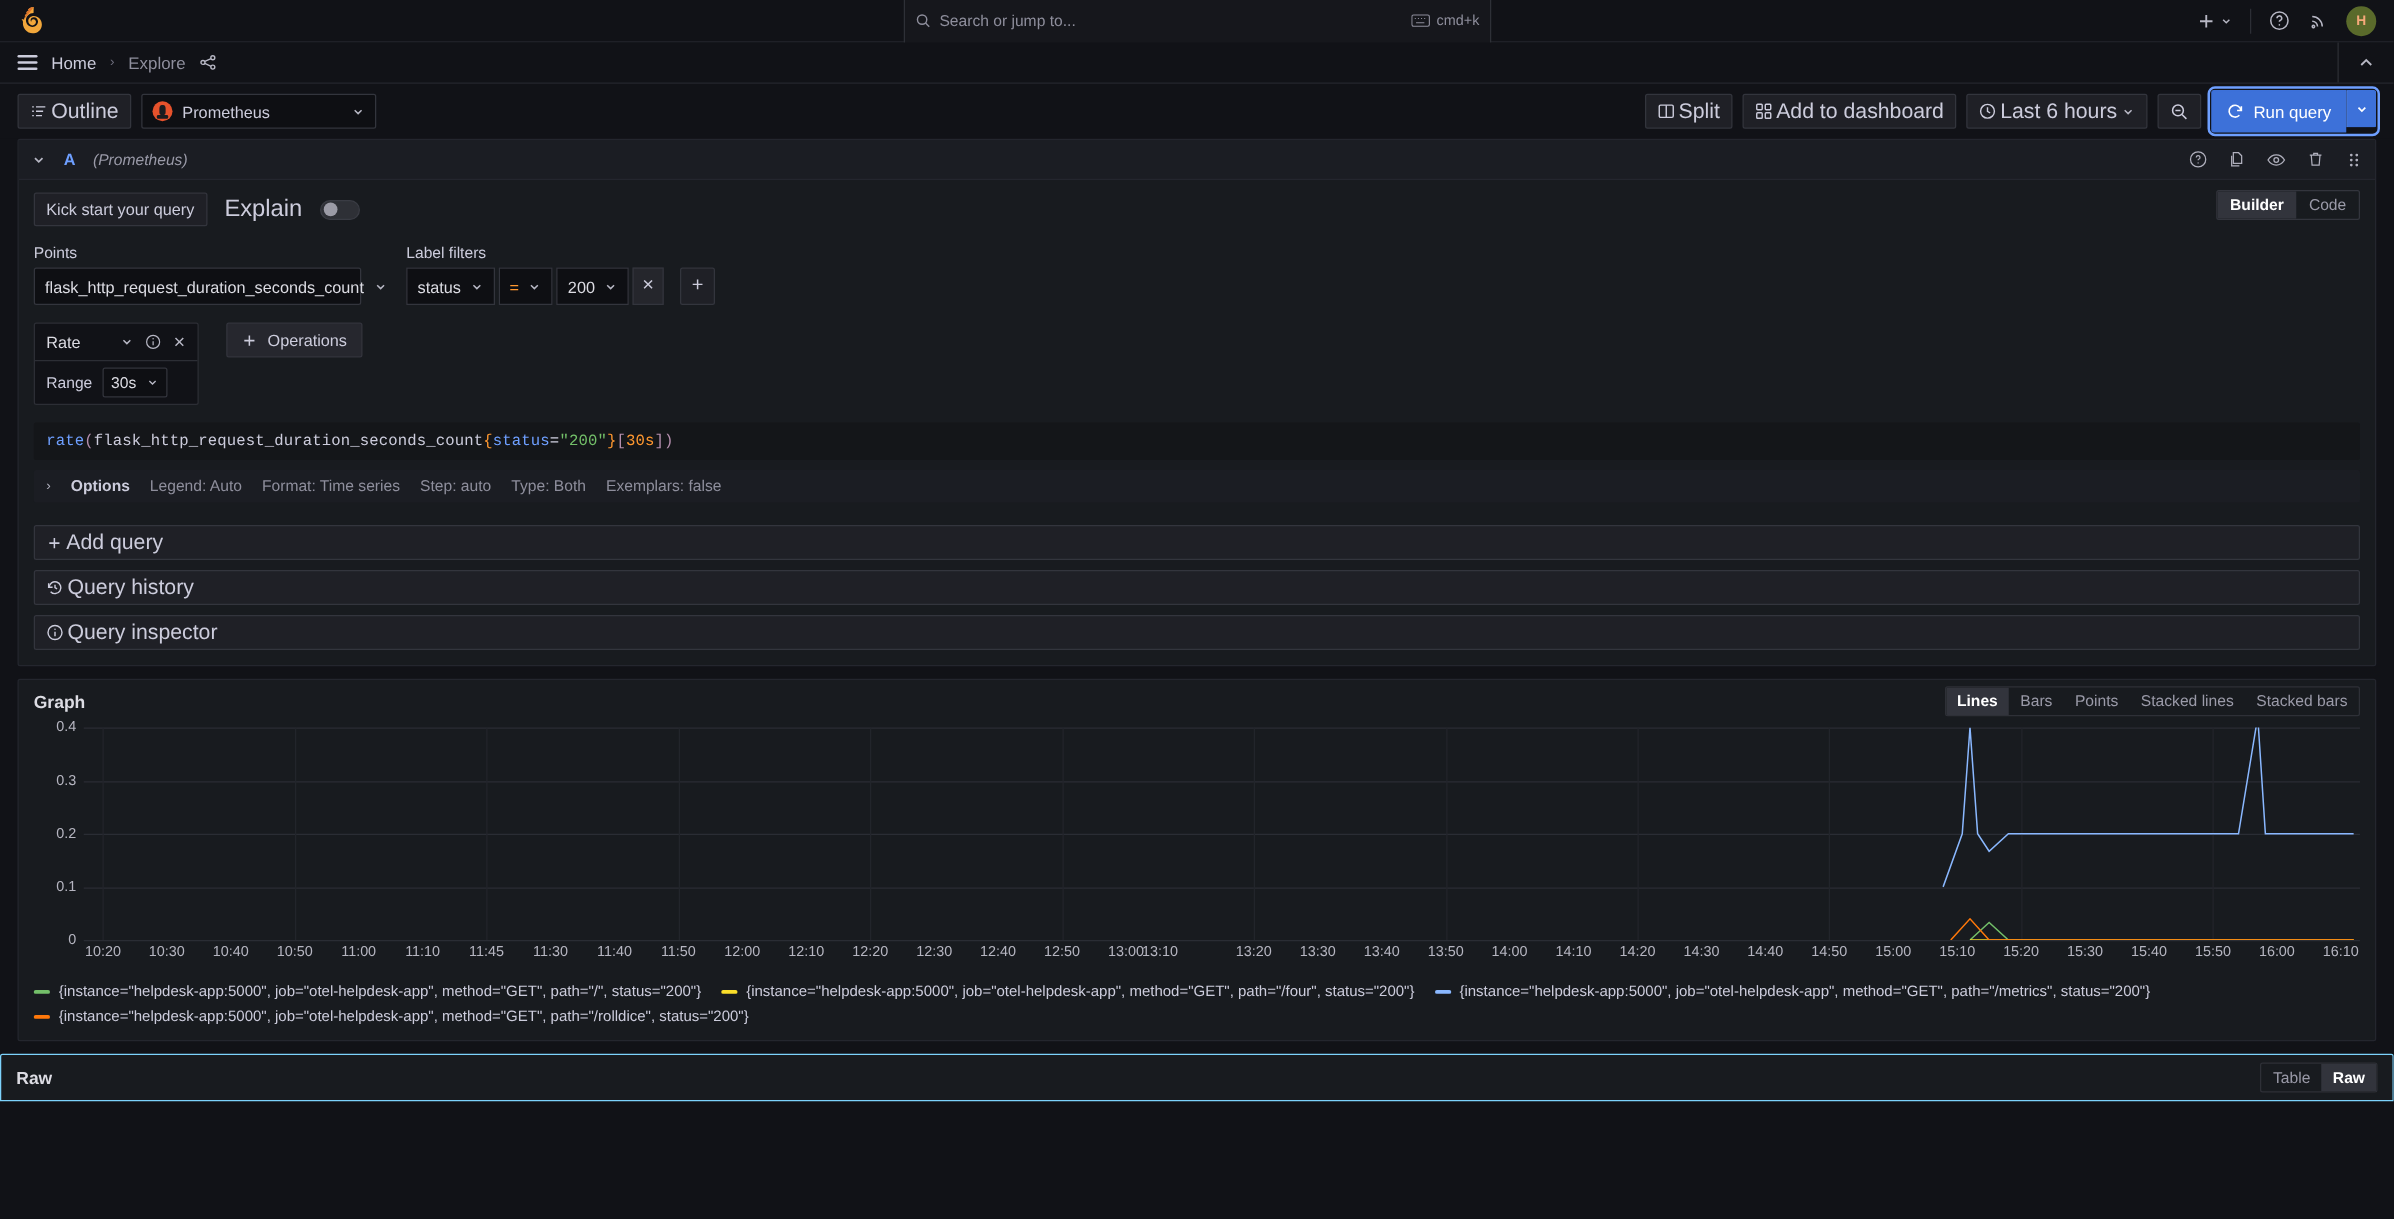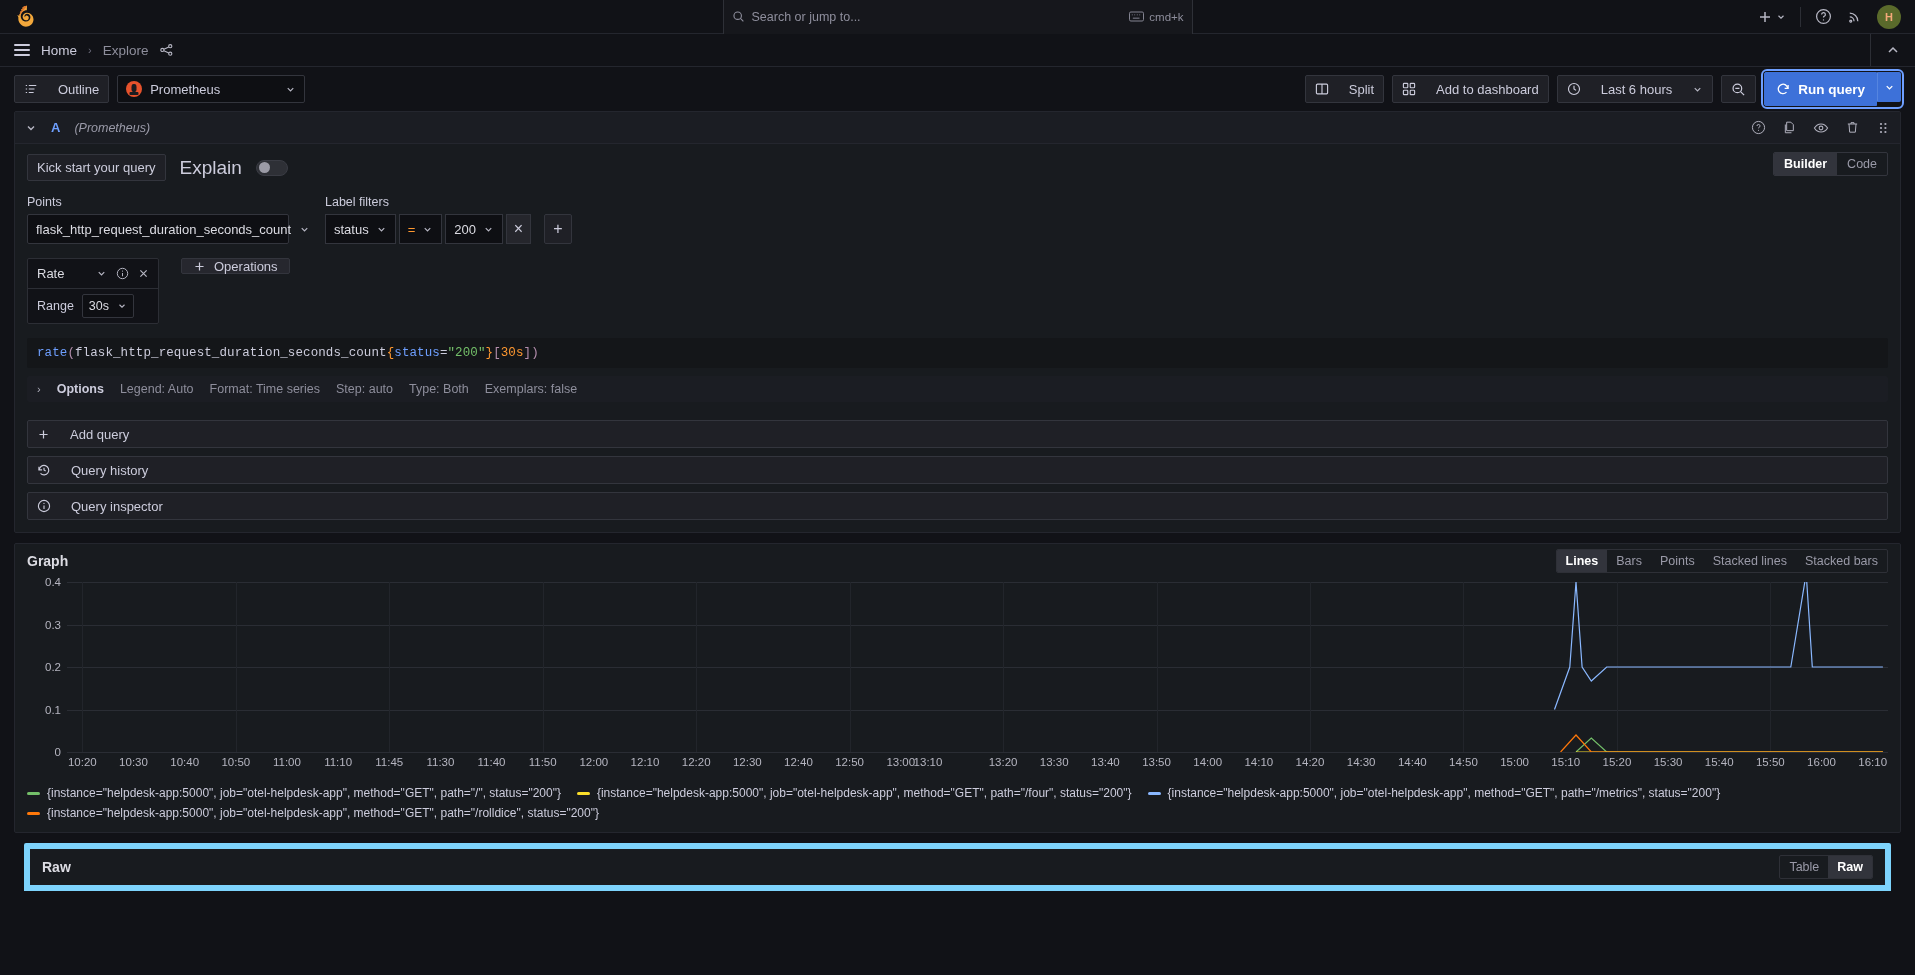--- a/index.html
+++ b/index.html
@@ -50,42 +50,42 @@
   .crumb-sep { color: #6e6e7e; font-size: 11px; }
   .collapse-btn { margin-left: auto; display: flex; align-items: center; padding-left: 14px; border-left: 1px solid #2c2e35; height: 100%; }
 
   
   .exploretoolbar {
     height: 44px; display: flex; align-items: center; gap: 8px;
     padding: 0 14px; background: #111217;
   }
   .btn {
     height: 28px; border: 1px solid #33353d; border-radius: 2px;
-    background: #1f2026; color: #ccccdc; font-size: 13px; font-weight: 500;
-    display: inline-flex; align-items: center; gap: 20px; padding: 0 9px;
+    background: #1f2026; color: #ccccdc; font-size: 17px; font-weight: 500;
+    display: inline-flex; align-items: center; gap: 3px; padding: 0 9px;
     cursor: pointer; white-space: nowrap;
   }
   .ds-picker {
     height: 28px; width: 188px; border: 1px solid #33353d; border-radius: 2px;
     background: #0e0f13; display: flex; align-items: center; gap: 8px;
     padding: 0 8px; font-size: 13px; cursor: pointer;
   }
   .prom-logo { width: 16px; height: 16px; border-radius: 50%; background: #e6522c; flex: none; position: relative; }
   .prom-logo::before {
     content: ""; position: absolute; left: 50%; top: 2.5px; transform: translateX(-50%);
     width: 5px; height: 8px; background: #1b1c20; border-radius: 40% 40% 30% 30%;
   }
   .prom-logo::after {
     content: ""; position: absolute; left: 50%; bottom: 2.5px; transform: translateX(-50%);
     width: 9px; height: 2.5px; background: #1b1c20; border-radius: 1px;
   }
   .toolbar-right { margin-left: auto; display: flex; align-items: center; gap: 8px; }
   .btn-primary {
     height: 30px; background: #3d71d9; border: 1px solid #3d71d9; color: #fff;
-    font-size: 13.5px; font-weight: 700; border-radius: 2px 0 0 2px;
+    font-size: 13.5px; font-weight: 400; border-radius: 2px 0 0 2px;
     display: inline-flex; align-items: center; gap: 8px; padding: 16px 11px; cursor: pointer;
   }
   .btn-primary-caret {
     height: 30px; width: 24px; background: #3d71d9; border: 1px solid #3d71d9;
     border-left: 1px solid #5585e0; border-radius: 0 2px 2px 0;
     display: flex; align-items: center; justify-content: center; color: #fff; cursor: pointer;
   }
   .run-focus { outline: 2px solid #6e9fff; outline-offset: 1px; border-radius: 3px; display: flex; }
 
   
@@ -151,21 +151,21 @@
     font-size: 13px; color: #dcdce3; border-bottom: 1px solid #2c2e35;
   }
   .op-card-body { height: 34px; display: flex; align-items: center; gap: 8px; padding: 0 9px; }
   .op-range-lbl { font-size: 12.5px; color: #ccccdc; }
   .range-select {
     height: 24px; background: #0e0f13; border: 1px solid #33353d; border-radius: 2px;
     display: inline-flex; align-items: center; gap: 8px; padding: 0 6px;
     font-size: 12.5px; color: #dcdce3; cursor: pointer;
   }
   .ops-btn {
-    height: 16px; background: #26272e; border: 1px solid #33353d; border-radius: 2px;
+    height: 28px; background: #26272e; border: 1px solid #33353d; border-radius: 2px;
     font-size: 13px; color: #ccccdc; display: inline-flex; align-items: center; gap: 8px;
     padding: 0 11px; cursor: pointer; font-weight: 500;
   }
   .code-preview {
     margin-top: 14px; background: #141619; border-radius: 2px;
     padding: 8px 10px; font-family: "Liberation Mono", monospace; font-size: 12.5px;
     letter-spacing: 0.1px;
   }
   .t-fn { color: #6e9fff; } .t-paren { color: #b48ead; } .t-metric { color: #ccccdc; }
   .t-brace { color: #ff9830; } .t-label { color: #6e9fff; } .t-eq { color: #ccccdc; }
@@ -199,21 +199,21 @@
   .gl-v { position: absolute; top: 0; bottom: 0; width: 1px; background: #22252b; }
   .series-svg { position: absolute; left: 40px; right: 0; top: 0; height: 170px; }
   .xlabels { position: absolute; left: 40px; right: 0; top: 174px; height: 18px; }
   .xlab { position: absolute; transform: translateX(-50%); font-size: 11.5px; color: #b5b5c0; white-space: nowrap; }
 
   .legend { padding: 4px 12px 12px 12px; display: flex; flex-wrap: wrap; gap: 6px 16px; }
   .legend-item { display: inline-flex; align-items: center; gap: 7px; font-size: 12px; color: #ccccdc; cursor: pointer; }
   .legend-swatch { width: 13px; height: 3px; border-radius: 2px; flex: none; }
 
   
-  .raw-panel { margin: 0 24px; background: #181b1f; border: 6px solid #7dd3fc; border-radius: 2px 2px 0 0; }
+  .raw-panel { margin: 0 0; background: #181b1f; border: 1px solid #7dd3fc; border-radius: 2px 2px 0 0; }
   .raw-head { height: 36px; display: flex; align-items: center; padding: 0 12px; }
   .raw-title { font-size: 14px; font-weight: 600; color: #dcdce3; }
   .raw-modes { margin-left: auto; display: flex; border: 1px solid #2e3037; border-radius: 2px; overflow: hidden; }
 
   svg { display: block; }
 </style>
 </head>
 <body>
 
 <div class="topbar">

